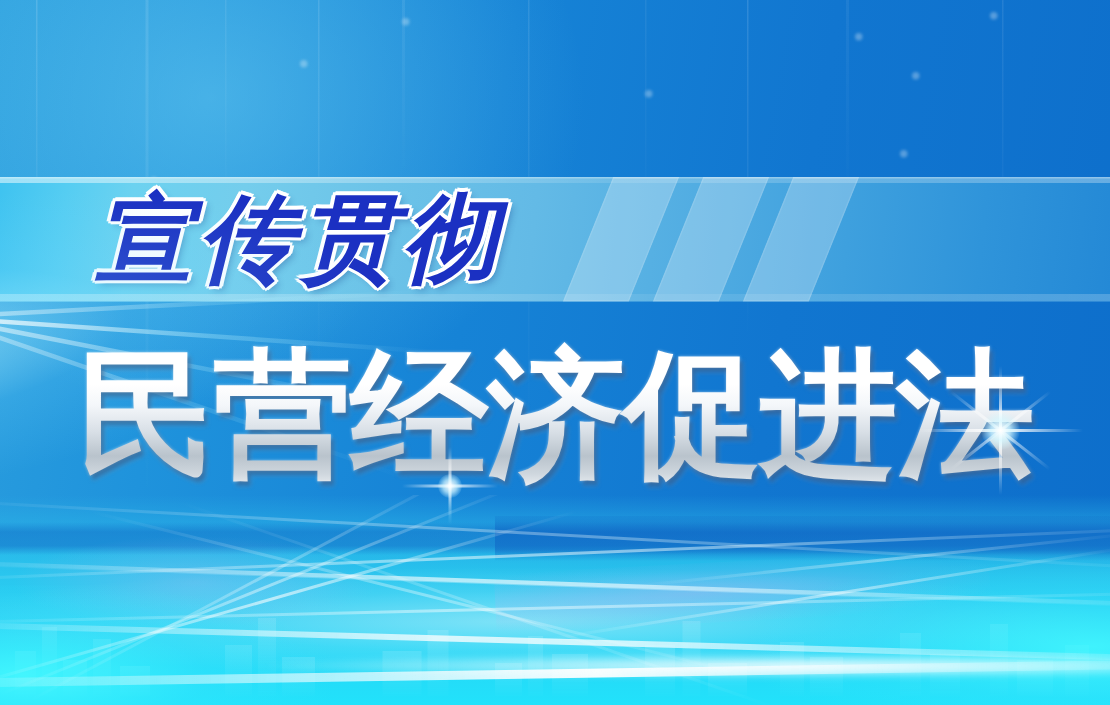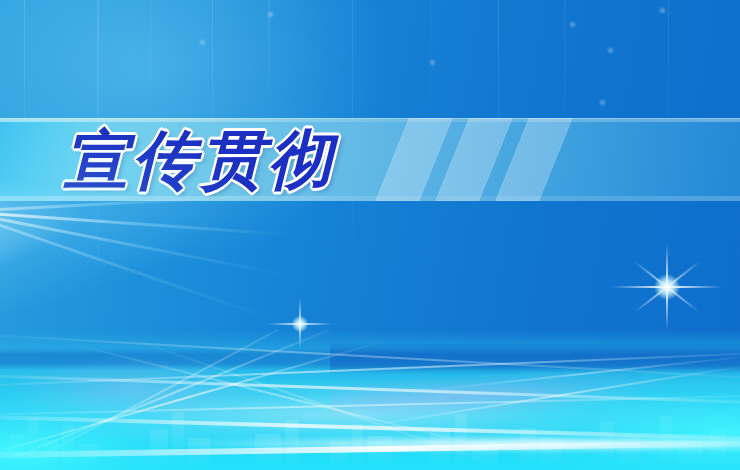--- a/index.html
+++ b/index.html
@@ -280,20 +280,21 @@
   <div class="slash s2"></div>
   <div class="slash s3"></div>
   <div class="band-title">宣传贯彻</div>
 
   <div class="flare flare-left"></div>
   <div class="ray r1"></div>
   <div class="ray r2"></div>
   <div class="ray r3"></div>
   <div class="ray r4"></div>
 
+  <div class="main-title"><span class="mt">民营经济促进法</span></div>
 
   <div class="star">
     <div class="sp h"></div>
       <div class="sp v"></div>
     <div class="sp d1"></div>
       <div class="sp d2"></div>
     <div class="core"></div>
   </div>
   <div class="star2">
     <div class="sp h"></div>

